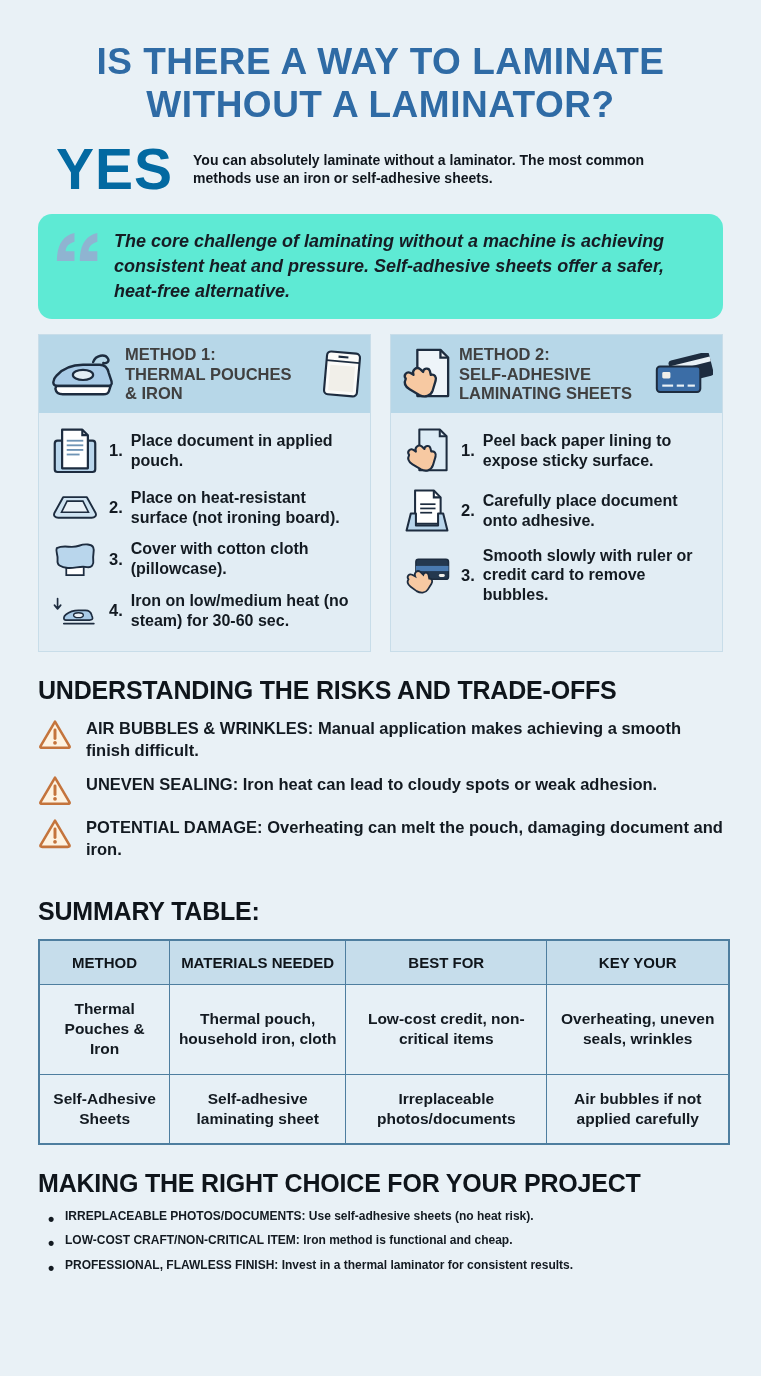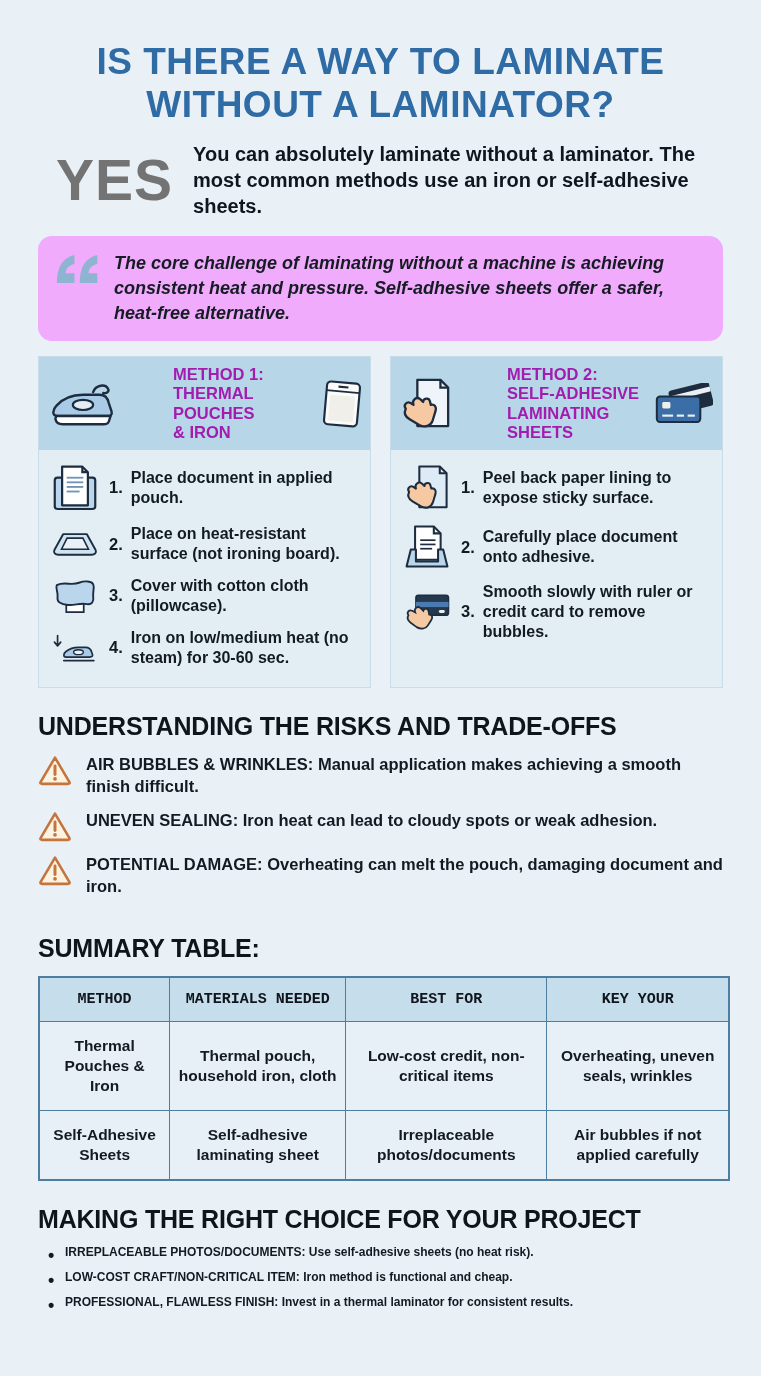--- a/index.html
+++ b/index.html
@@ -18,28 +18,28 @@
     text-align:center;
     font-size:37px;line-height:1.17;font-weight:800;
     color:#2f6ba5;letter-spacing:.5px;
   }
   .title span{display:block;}
   .yes-row{
     margin:14px 56px 0;
     display:flex;align-items:center;gap:20px;
   }
   .yes{
-    font-size:57px;font-weight:800;color:#737373;letter-spacing:1px;line-height:1;
+    font-size:57px;font-weight:800;color:#0369a1;letter-spacing:1px;line-height:1;
   }
   .yes-text{
-    margin:0;font-size:20px;font-weight:700;line-height:1.32;color:#10161d;
+    margin:0;font-size:14px;font-weight:700;line-height:1.32;color:#10161d;
   }
   .quote-box{
     margin:16px 38px 0;
-    background:#f0abfc;border-radius:14px;
+    background:#5eead4;border-radius:14px;
     padding:15px 22px 15px 18px;
     display:flex;gap:14px;align-items:flex-start;
   }
   .quote-icon{width:44px;flex:none;margin-top:3px;}
   .quote-text{
     margin:0;font-style:italic;font-weight:700;font-size:18px;line-height:1.4;color:#161c24;
   }
   
   .center-heading{
     margin:22px 0 0;text-align:center;
@@ -52,21 +52,21 @@
   .panel{
     background:#e2edf4;border:1px solid #c8dde9;display:flex;flex-direction:column;
   }
   .panel-header{
     background:#b7d7e8;
     display:flex;align-items:center;gap:7px;
     padding:8px 9px;min-height:62px;
   }
   .m-title{flex:1;}
   .m-title span{
-    display:block;font-size:16.5px;font-weight:800;line-height:1.16;color:#a21caf;margin-left:48px;
+    display:block;font-size:16.5px;font-weight:800;line-height:1.16;color:#404040;
   }
   .h-icon{flex:none;}
   .svg-iron{width:70px;}
   .svg-pouch{width:38px;transform:rotate(5deg);}
   .svg-handpaper-lg{width:52px;}
   .svg-cards{width:58px;}
   .steps{
     list-style:none;margin:0;padding:13px 10px 8px 10px;
   }
   .steps li{
@@ -89,21 +89,21 @@
   .risk p{margin:0;font-size:16.5px;font-weight:600;line-height:1.33;}
   .risk b,.bullets b{font-weight:800;}
   
   .sum-table{
     margin:13px 38px 0;
     border-collapse:collapse;width:692px;
     border:2px solid #4e7e9f;
   }
   .sum-table th{
     background:#c6ddeb;border:1.6px solid #4e7e9f;
-    font-size:15px;font-weight:800;padding:13px 4px;color:#0f151b;font-family:Liberation Mono, monospace;
+    font-size:15px;font-weight:800;padding:13px 4px;color:#0f151b;
   }
   .sum-table td{
     background:#e7f0f6;border:1.6px solid #4e7e9f;
     font-size:15.5px;font-weight:600;text-align:center;
     padding:14px 8px;line-height:1.3;
   }
   
   .bullets{
     list-style:none;margin:11px 38px 0 48px;padding:0;
   }

